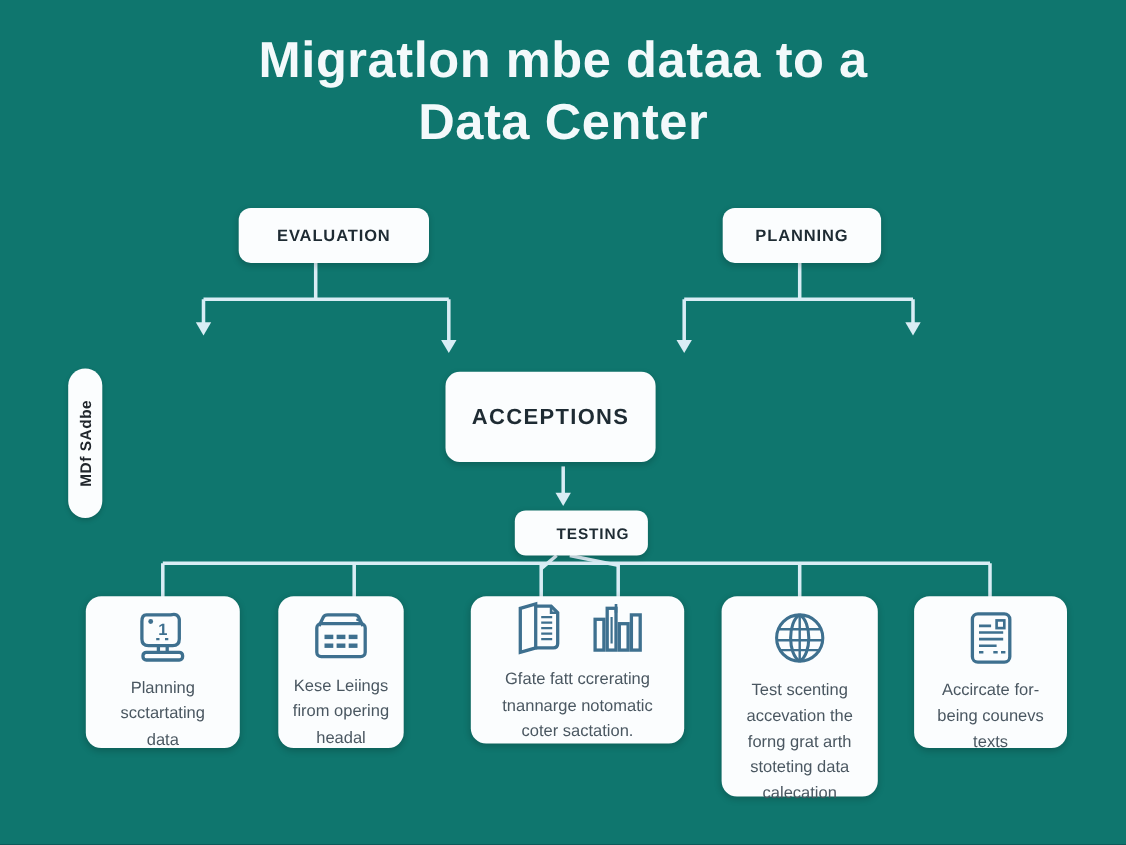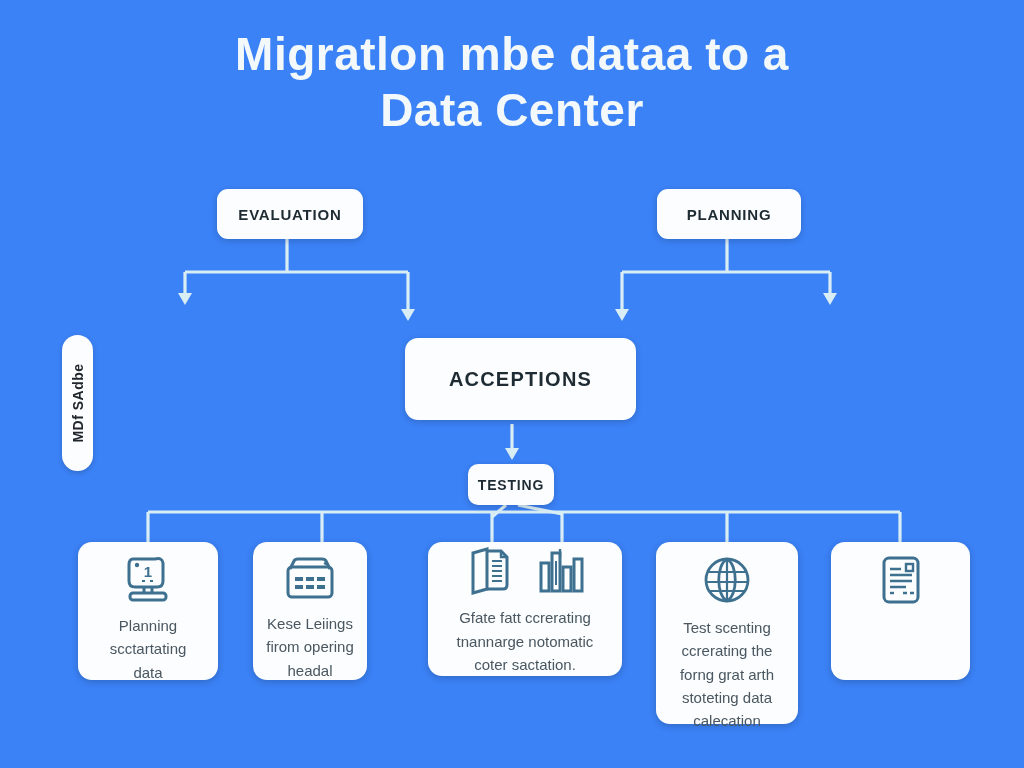--- a/index.html
+++ b/index.html
@@ -1,36 +1,36 @@
 <!DOCTYPE html>
 <html><head>
 <meta charset="utf-8">
 <style>
   html,body{margin:0;padding:0;background:#10303d;}
   #stage{
     position:relative;width:1024px;height:768px;overflow:hidden;
-    background:#3b82f6;
+    background:#0f766e;
     font-family:"Liberation Sans","DejaVu Sans",sans-serif;
   }
   .connectors{position:absolute;left:0;top:0;width:1024px;height:768px;z-index:1;}
   .title{
     position:absolute;left:0;top:26px;width:1024px;z-index:2;
     text-align:center;color:#F3F9FB;font-size:46px;line-height:1.22;
     font-weight:bold;letter-spacing:0.5px;white-space:pre-line;
   }
   .node{
     position:absolute;z-index:2;background:#FBFDFE;border-radius:11px;
     display:flex;align-items:center;justify-content:center;
     color:#1E2B33;font-weight:bold;letter-spacing:0.8px;
     box-shadow:0 2px 6px rgba(0,0,0,0.18);
   }
-  .node-evaluation{left:217px;top:189px;width:146px;height:50px;font-size:15px;}
+  .node-evaluation{left:217px;top:189px;width:173px;height:50px;font-size:15px;}
   .node-planning{left:657px;top:189px;width:144px;height:50px;font-size:15px;}
-  .node-acceptions{left:405px;top:338px;width:231px;height:82px;font-size:20px;border-radius:13px;letter-spacing:1.2px;}
-  .node-testing{left:468px;top:464px;width:86px;height:41px;font-size:14px;border-radius:10px;}
+  .node-acceptions{left:405px;top:338px;width:191px;height:82px;font-size:20px;border-radius:13px;letter-spacing:1.2px;}
+  .node-testing{left:468px;top:464px;width:100px;height:41px;font-size:14px;border-radius:10px;padding-left:21px;}
   .side-pill{
     position:absolute;left:62px;top:335px;width:31px;height:136px;z-index:2;
     background:#FBFDFE;border-radius:16px;
     display:flex;align-items:center;justify-content:center;
     box-shadow:0 2px 5px rgba(0,0,0,0.18);
   }
   .side-pill .vtext{
     transform:rotate(-90deg);white-space:nowrap;
     color:#20262c;font-size:14px;font-weight:600;letter-spacing:0.5px;
   }
@@ -160,30 +160,33 @@
   <div class="card card-4">
     <div class="icon-row">
       <svg width="54" height="54" viewBox="0 0 54 54" fill="none" stroke="currentColor" stroke-width="2.8">
         <circle cx="27" cy="27" r="21"></circle>
         <path d="M27 6 C16 12 16 42 27 48 M27 6 C38 12 38 42 27 48"></path>
         <path d="M27 6 V48" stroke-width="2.2"></path>
         <path d="M7.5 19 H46.5 M6 29 H48 M9 38 H45" stroke-width="2.2"></path>
       </svg>
     </div>
     <div class="card-text">Test scenting
-ccrerating the
+accevation the
 forng grat arth
 stoteting data
 calecation</div>
   </div>
 
   <div class="card card-5">
     <div class="icon-row">
       <svg width="50" height="52" viewBox="0 0 50 52" fill="none" stroke="currentColor" stroke-width="3">
         <rect x="8" y="3" width="34" height="44" rx="5"></rect>
         <rect x="30" y="9" width="7" height="7" stroke-width="2.4"></rect>
         <path d="M14 14 h11 M14 20 h22 M14 26 h22 M14 32 h16 M27 38 h4 M34 38 h4" stroke-width="2.4"></path>
         <path d="M14 38 h4" stroke-width="2.4"></path>
       </svg>
     </div>
+    <div class="card-text">Accircate for-
+being counevs
+texts</div>
   </div>
 
 </div>
 
 </body></html>

